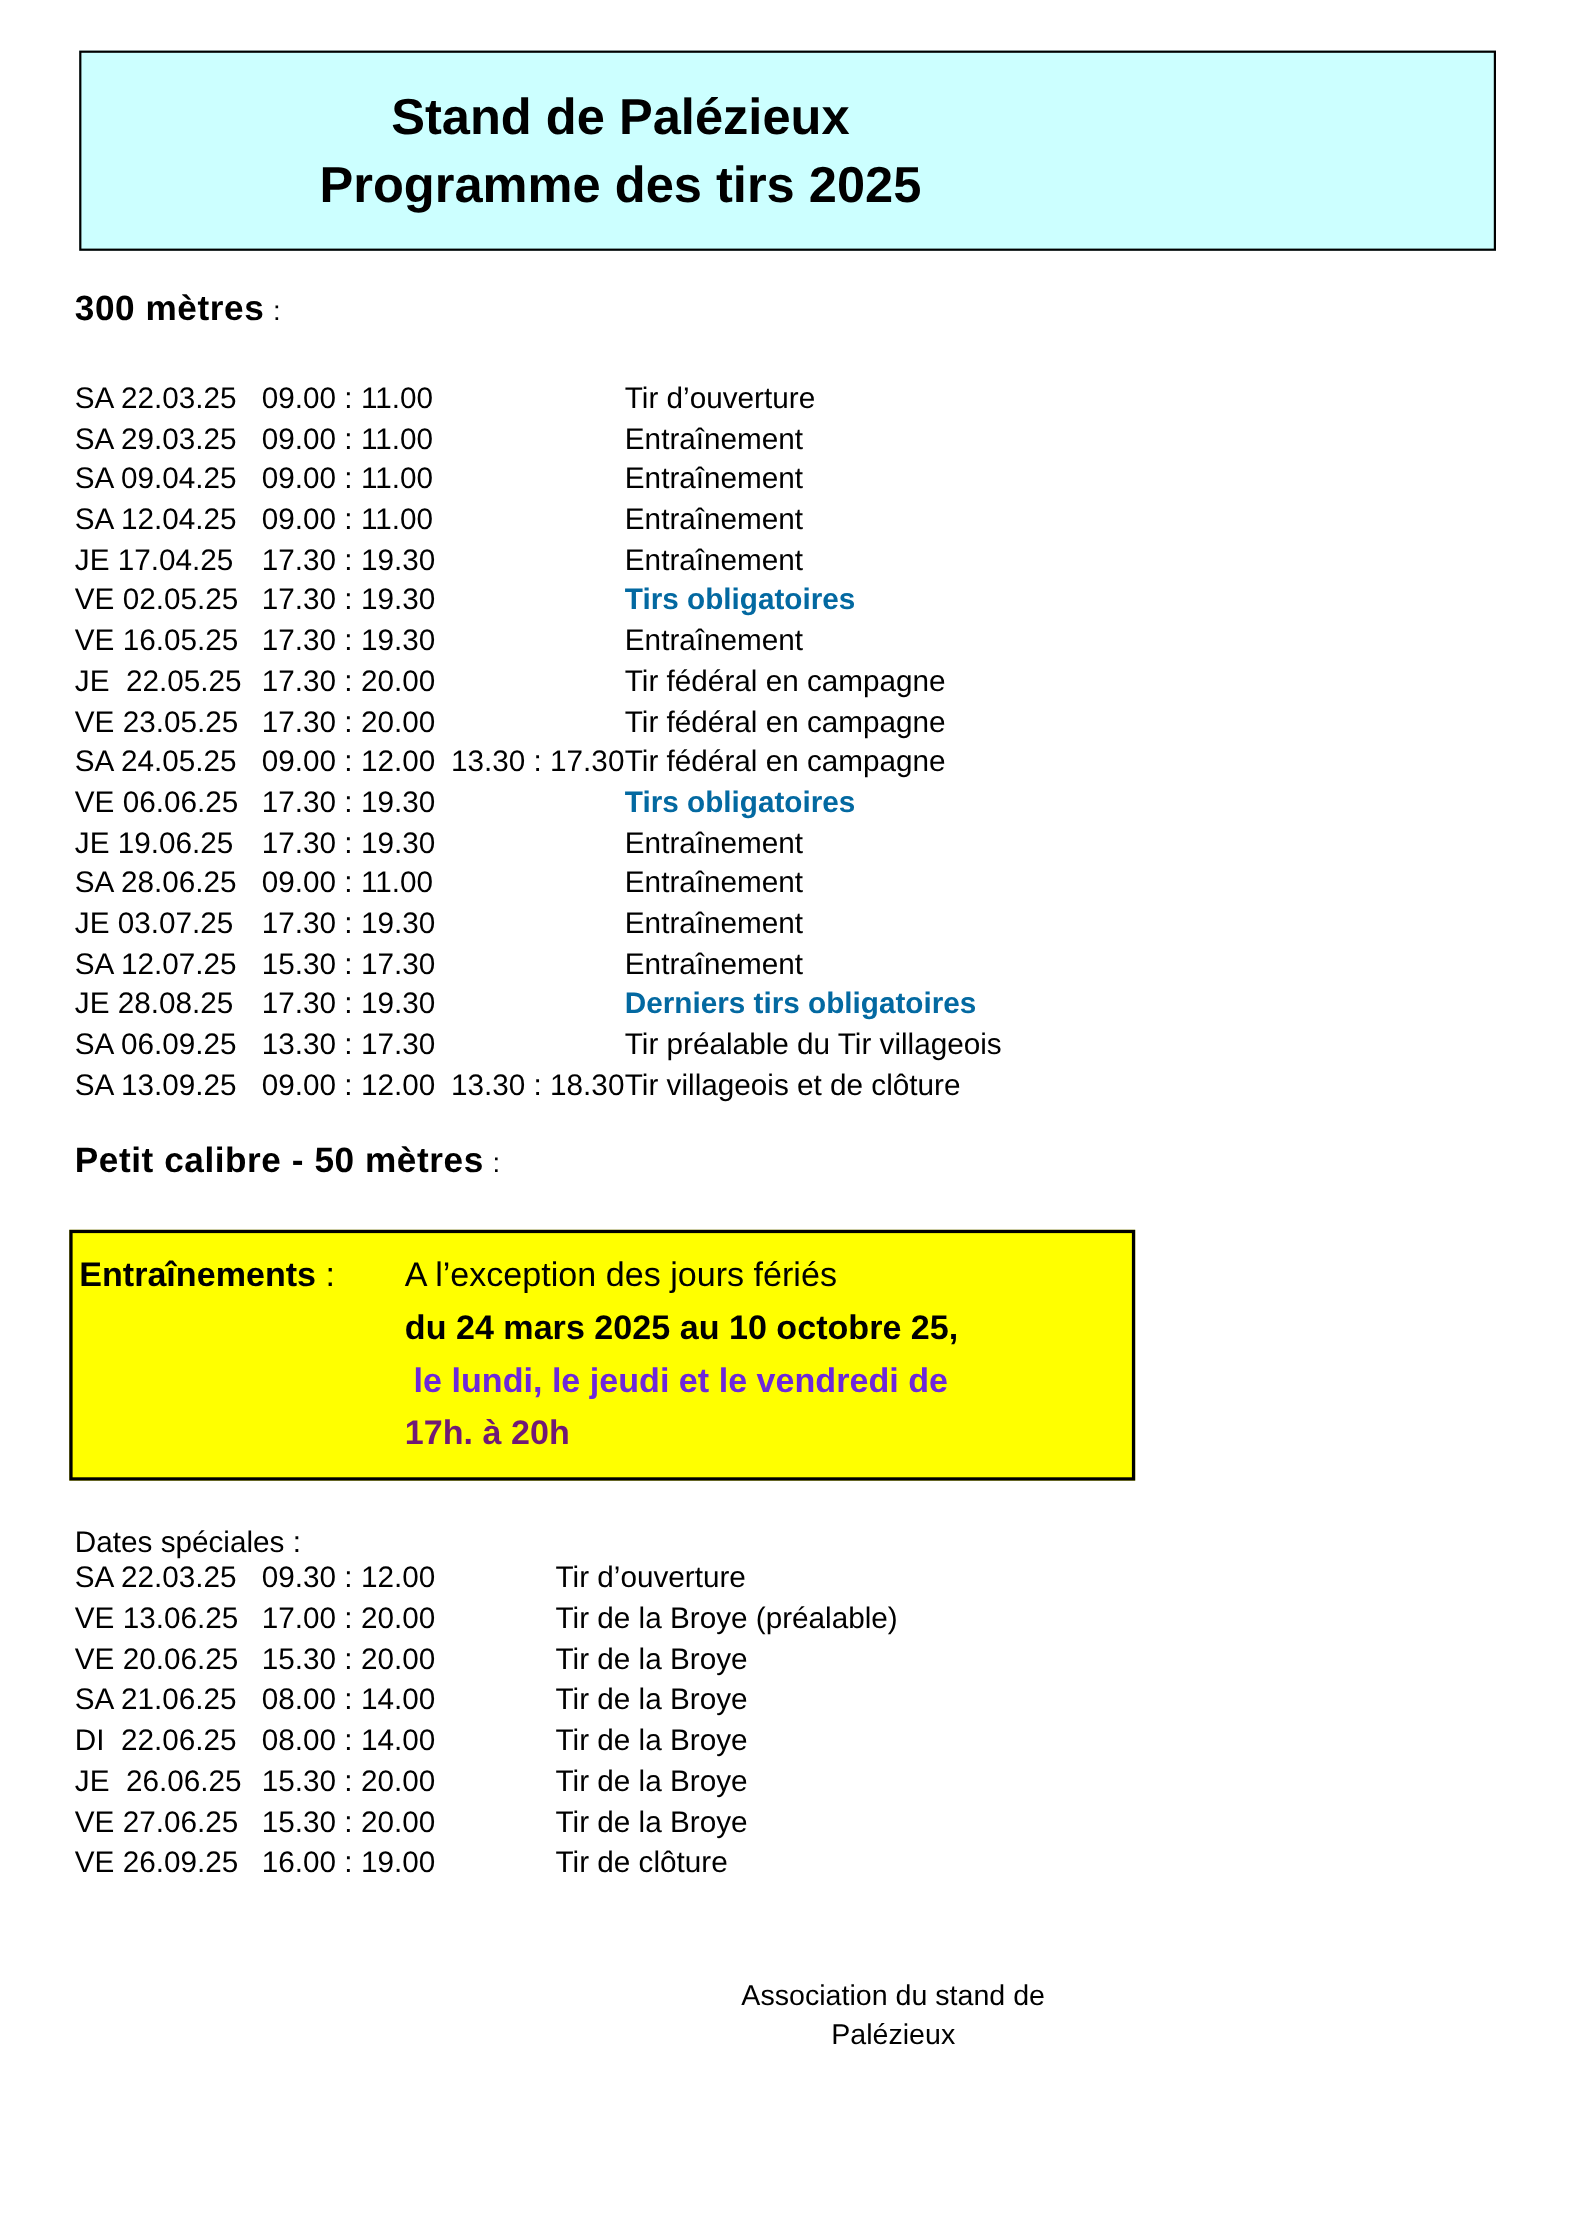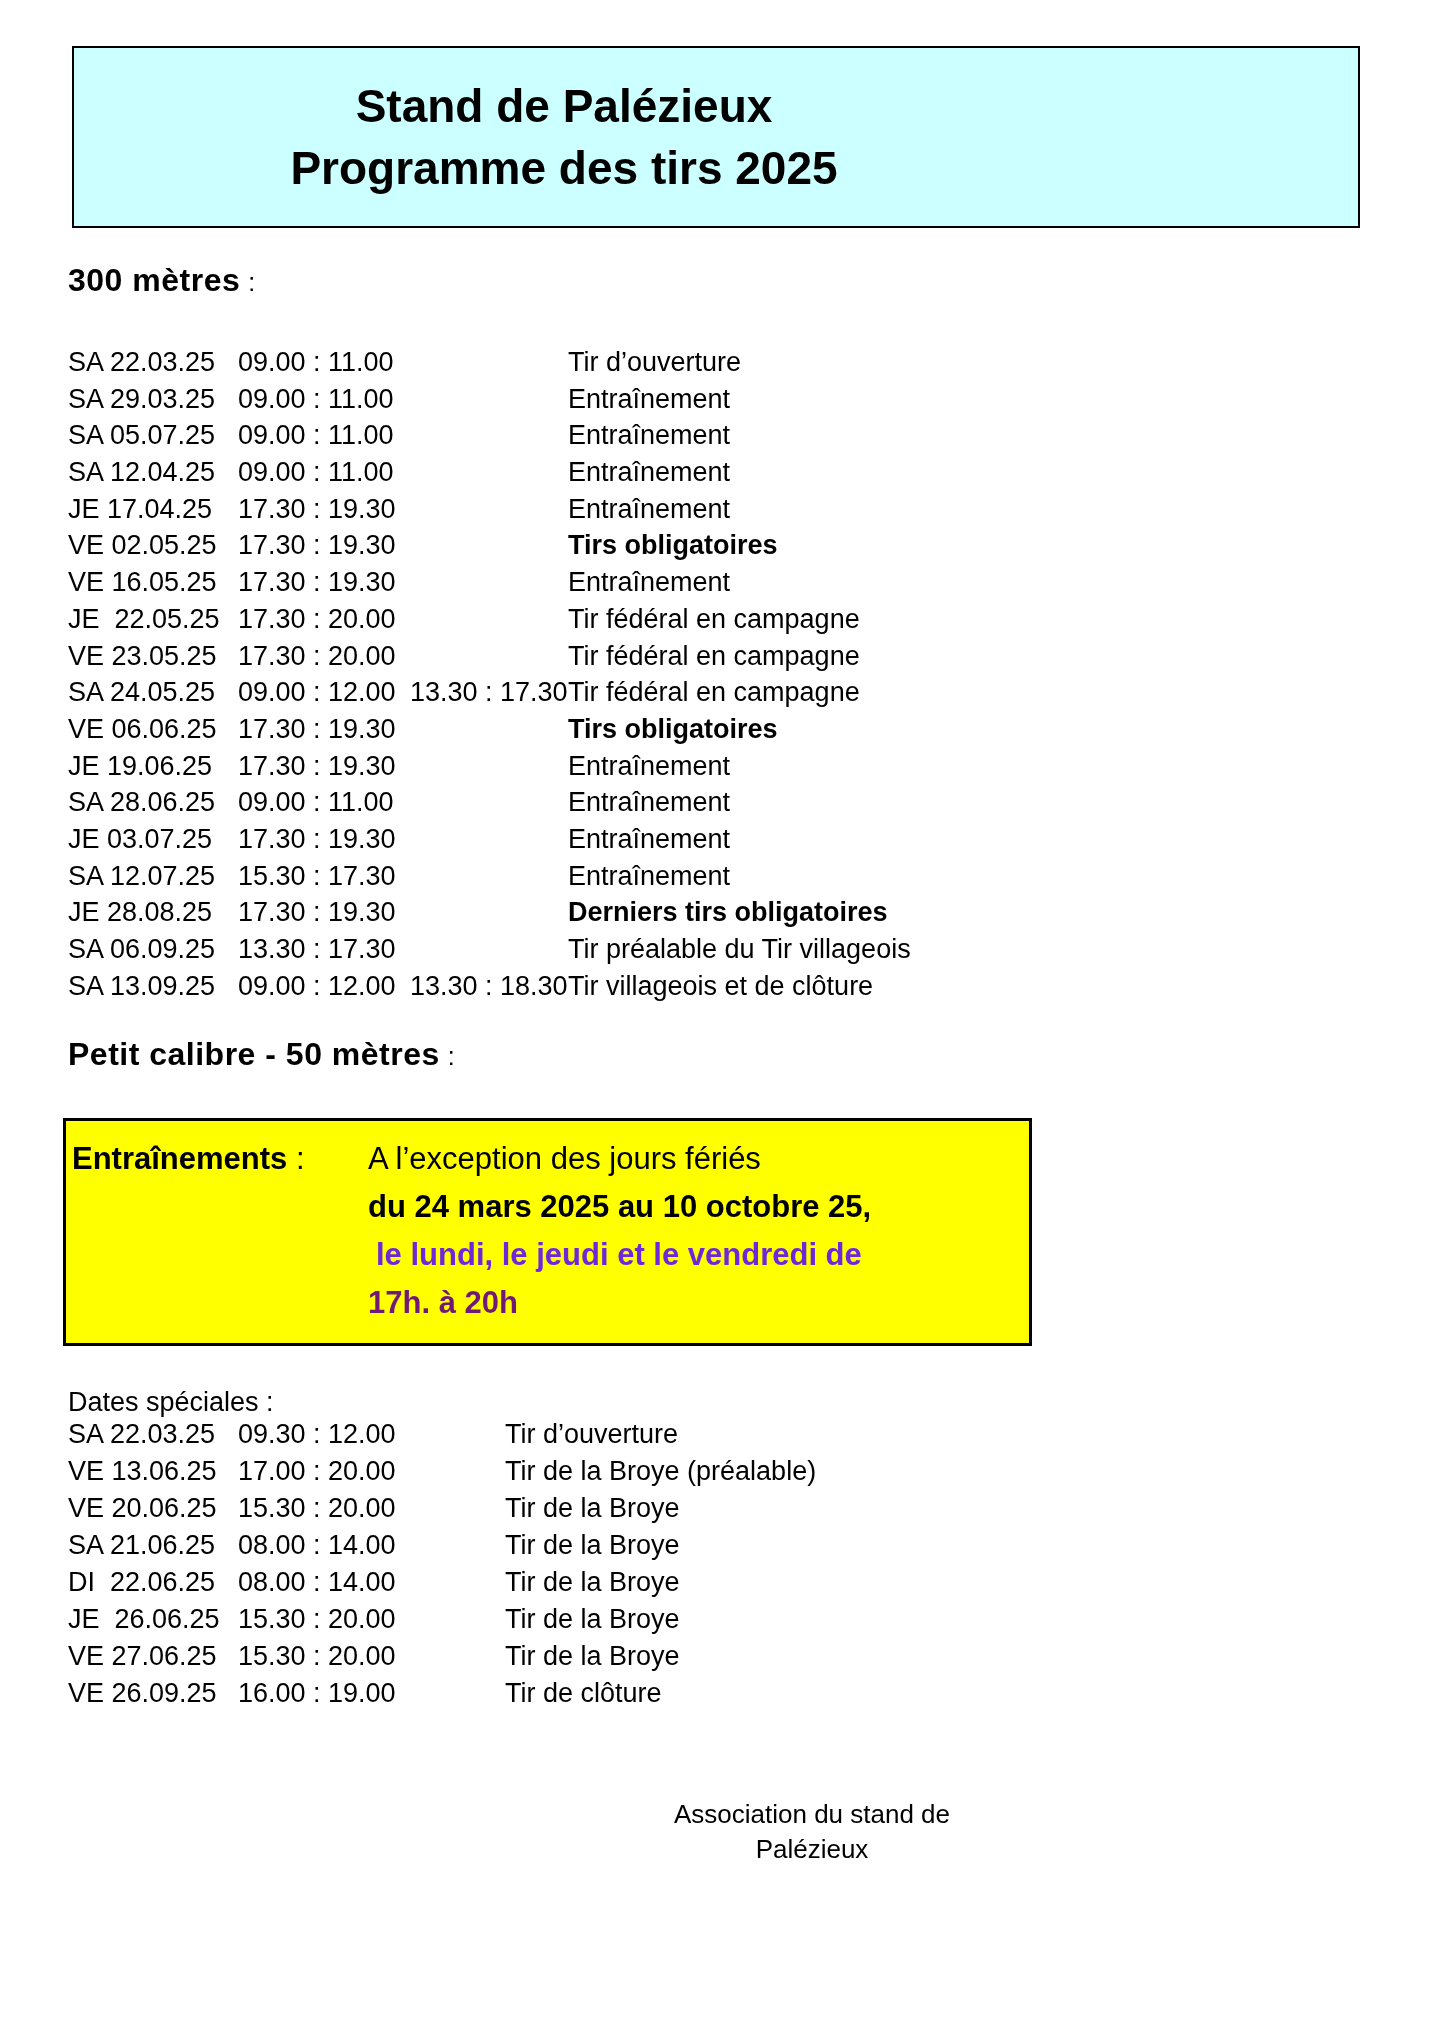--- a/index.html
+++ b/index.html
@@ -31,21 +31,21 @@
   .table-300 .row { position:relative; height:36.7px; line-height:36.7px; font-size:27px; }
   .table-ds { position:absolute; left:68px; top:1416px; width:1130px; }
   .table-ds .row { position:relative; height:37px; line-height:37px; font-size:27px; }
   .cell { position:absolute; top:0; white-space:pre; }
   .c-date { left:0; }
   .c-t1   { left:170px; }
   .c-t2   { left:342px; }
   .c-act  { left:500px; }
   .ds-time { left:170px; }
   .ds-act  { left:437px; }
-  .row.red .c-act { color:#000000; font-weight:bold; }
+  .row.red .c-act { color:#0369a1; font-weight:bold; }
 
   
   .training-box {
     position:absolute; left:63px; top:1118px; width:969px; height:228px;
     background:#ffff00; border:3px solid #000; box-sizing:border-box;
     font-size:31px;
   }
   .tb-label { position:absolute; left:6px; top:14px; height:48px; line-height:48px; }
   .tb-label .lbl { font-weight:bold;text-align:center; }
   .tb-line { position:absolute; left:302px; height:48px; line-height:48px; white-space:pre; }
@@ -87,21 +87,21 @@
       </div>
 
       <div class="row">
         <span class="cell c-date">SA 29.03.25</span>
         <span class="cell c-t1">09.00 : 11.00</span>
         <span class="cell c-t2"></span>
         <span class="cell c-act">Entraînement</span>
       </div>
 
       <div class="row">
-        <span class="cell c-date">SA 05.07.25</span>
+        <span class="cell c-date">SA 09.04.25</span>
         <span class="cell c-t1">09.00 : 11.00</span>
         <span class="cell c-t2"></span>
         <span class="cell c-act">Entraînement</span>
       </div>
 
       <div class="row">
         <span class="cell c-date">SA 12.04.25</span>
         <span class="cell c-t1">09.00 : 11.00</span>
         <span class="cell c-t2"></span>
         <span class="cell c-act">Entraînement</span>

